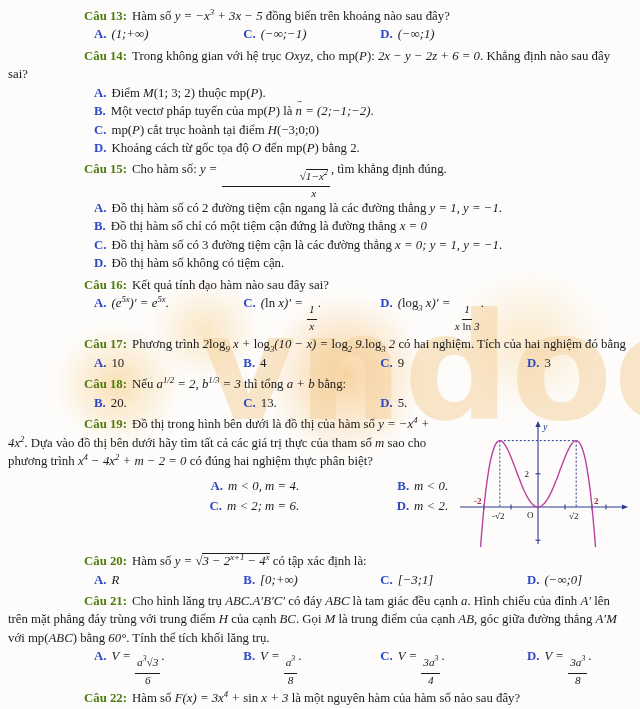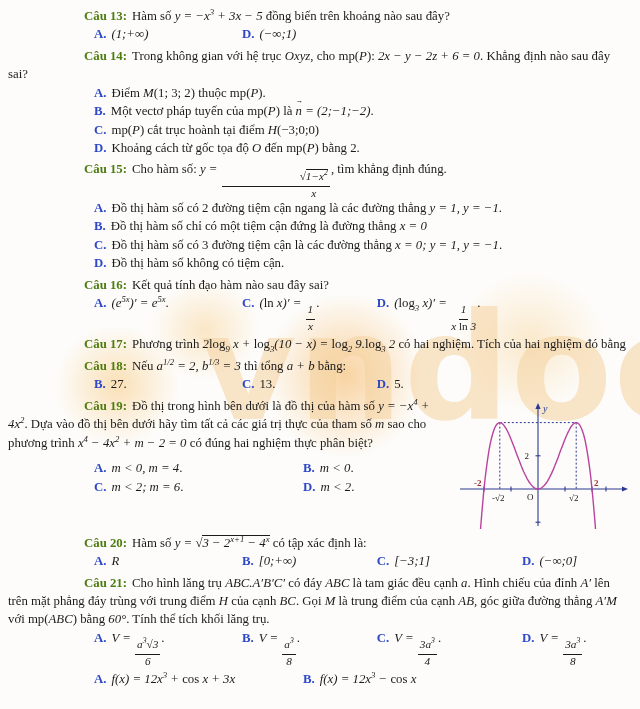--- a/index.html
+++ b/index.html
@@ -15,38 +15,38 @@
   .wm-blob{position:absolute;border-radius:50%;}
   .b1{left:265px;top:293px;width:160px;height:165px;background:radial-gradient(closest-side,rgba(245,178,88,.55),rgba(245,178,88,0));}
   .b2{left:55px;top:325px;width:125px;height:120px;background:radial-gradient(closest-side,rgba(246,190,100,.45),rgba(246,190,100,0));}
   .b3{left:455px;top:272px;width:150px;height:140px;background:radial-gradient(closest-side,rgba(247,205,135,.40),rgba(247,205,135,0));}
   .b4{left:150px;top:280px;width:110px;height:100px;background:radial-gradient(closest-side,rgba(246,190,100,.35),rgba(246,190,100,0));}
   .content{position:relative;z-index:1;padding:7px 8px 0 8px;}
   .q{margin:0 0 3px 0;}
   .q::after{content:'';display:block;clear:both;}
   p.stem{margin:0;text-indent:76px;}
   .qlab{color:#4d7c0f;font-weight:bold;margin-right:5px;}
-  .opts{padding-left:86px;display:grid;column-gap:4px;}
+  .opts{padding-left:86px;display:grid;column-gap:12px;}
   .cols4{grid-template-columns:1.1fr 1fr 1.08fr .84fr;}
   .cols2{grid-template-columns:205px 1fr;row-gap:1px;}
   .rows{grid-template-columns:1fr;}
   .opt{white-space:nowrap;}
   .olab{color:#2d49c8;font-weight:bold;margin-right:5px;}
   .m{font-style:italic;font-family:Liberation Serif, serif;}
   .up{font-style:normal;}
   b{font-weight:normal;}
   sup,sub{line-height:0;font-size:.68em;}
   .fr{display:inline-flex;flex-direction:column;align-items:center;vertical-align:-0.55em;line-height:1.08;font-size:.88em;margin:0 1px;}
   .fr .nu{border-bottom:1px solid #1b1b1b;padding:0 2px 4px 2px;}
   .fr .de{padding-top:0;}
   .ov{border-top:1px solid currentColor;padding-top:0;}
   .vec{position:relative;display:inline-block;}
   .vec::after{content:'\2192';position:absolute;left:.02em;top:-.8em;font-size:.58em;font-style:normal;}
   .q19 .graph{float:right;width:178px;height:132px;margin:0 0 2px 6px;}
-  .q19 .opts{margin-top:7px;}
+  .q19 .opts{margin-top:7px;text-align:right;}
   .graph .axis{stroke:#2b3990;stroke-width:1.1;fill:none;}
   .graph .arrow{fill:#2b3990;}
   .graph .dot{stroke:#2b3990;stroke-width:1;stroke-dasharray:2 2;fill:none;}
   .graph .curve{stroke:#b8439f;stroke-width:1.4;fill:none;}
   .graph text{font-family:"Liberation Serif","DejaVu Serif",serif;font-size:9px;fill:#222222;}
   .graph .tred{fill:#993333;font-weight:bold;}
   .graph .ylab{font-style:italic;fill:#223a8f;font-size:10px;}
 </style>
 </head>
 <body>
@@ -58,20 +58,21 @@
   <div class="wm-blob b4"></div>
   <span class="wm-text">vndoc</span>
 </div>
 
 <div class="content">
 
   <div class="q">
     <p class="stem"><b class="qlab">Câu 13:</b><span>Hàm số <span class="m">y = −x<sup>3</sup> + 3x − 5</span> đồng biến trên khoảng nào sau đây?</span></p>
     <div class="opts cols4">
       <span class="opt"><b class="olab">A.</b><span><span class="m">(1;+∞)</span></span></span>
+      <span class="opt"><b class="olab">C.</b><span><span class="m">(−∞;−1)</span></span></span>
       <span class="opt"><b class="olab">D.</b><span><span class="m">(−∞;1)</span></span></span>
     </div>
   </div>
 
   <div class="q">
     <p class="stem"><b class="qlab">Câu 14:</b><span>Trong không gian với hệ trục <span class="m">Oxyz</span>, cho mp(<span class="m">P</span>): <span class="m">2x − y − 2z + 6 = 0</span>. Khẳng định nào sau đây <b>sai</b>?</span></p>
     <div class="opts rows">
       <span class="opt"><b class="olab">A.</b><span>Điểm <span class="m">M</span>(1; 3; 2) thuộc mp(<span class="m">P</span>).</span></span>
       <span class="opt"><b class="olab">B.</b><span>Một vectơ pháp tuyến của mp(<span class="m">P</span>) là <span class="m"><span class="vec">n</span> = (2;−1;−2)</span>.</span></span>
       <span class="opt"><b class="olab">C.</b><span>mp(<span class="m">P</span>) cắt trục hoành tại điểm <span class="m">H</span>(−3;0;0)</span></span>
@@ -102,26 +103,32 @@
               </span></span>.</span></span>
       <span class="opt"><b class="olab">D.</b><span><span class="m">(<span class="up">log</span><sub>3</sub> x)′ = <span class="fr">
                 <span class="nu">1</span>
                 <span class="de">x <span class="up">ln</span> 3</span>
               </span></span>.</span></span>
     </div>
   </div>
 
   <div class="q">
     <p class="stem"><b class="qlab">Câu 17:</b><span>Phương trình <span class="m">2<span class="up">log</span><sub>9</sub> x + <span class="up">log</span><sub>3</sub>(10 − x) = <span class="up">log</span><sub>2</sub> 9.<span class="up">log</span><sub>3</sub> 2</span> có hai nghiệm. Tích của hai nghiệm đó bằng</span></p>
+    <div class="opts cols4">
+      <span class="opt"><b class="olab">A.</b><span>10</span></span>
+      <span class="opt"><b class="olab">B.</b><span>4</span></span>
+      <span class="opt"><b class="olab">C.</b><span>9</span></span>
+      <span class="opt"><b class="olab">D.</b><span>3</span></span>
+    </div>
   </div>
 
   <div class="q">
     <p class="stem"><b class="qlab">Câu 18:</b><span>Nếu <span class="m">a<sup>1/2</sup> = 2, b<sup>1/3</sup> = 3</span> thì tổng <span class="m">a + b</span> bằng:</span></p>
     <div class="opts cols4">
-      <span class="opt"><b class="olab">B.</b><span>27.</span></span>
+      <span class="opt"><b class="olab">B.</b><span>20.</span></span>
       <span class="opt"><b class="olab">C.</b><span>13.</span></span>
       <span class="opt"><b class="olab">D.</b><span>5.</span></span>
     </div>
   </div>
 
   <div class="q q19">
     <svg class="graph" viewBox="0 0 178 132">
       <line class="axis" x1="6" y1="92" x2="169" y2="92"></line>
       <path class="arrow" d="M174 92 l-6 -2.6 v5.2 z"></path>
       <line class="axis" x1="84" y1="129" x2="84" y2="11"></line>
@@ -180,20 +187,21 @@
                 <span class="de">4</span>
               </span></span>.</span></span>
       <span class="opt"><b class="olab">D.</b><span><span class="m">V = <span class="fr">
                 <span class="nu">3a<sup>3</sup></span>
                 <span class="de">8</span>
               </span></span>.</span></span>
     </div>
   </div>
 
   <div class="q">
+    <p class="stem"><b class="qlab">Câu 22:</b><span>Hàm số <span class="m">F(x) = 3x<sup>4</sup> + <span class="up">sin</span> x + 3</span> là một nguyên hàm của hàm số nào sau đây?</span></p>
     <div class="opts cols2">
       <span class="opt"><b class="olab">A.</b><span><span class="m">f(x) = 12x<sup>3</sup> + <span class="up">cos</span> x + 3x</span></span></span>
       <span class="opt"><b class="olab">B.</b><span><span class="m">f(x) = 12x<sup>3</sup> − <span class="up">cos</span> x</span></span></span>
 
     </div>
   </div>
 
 </div>
 
 </body></html>

